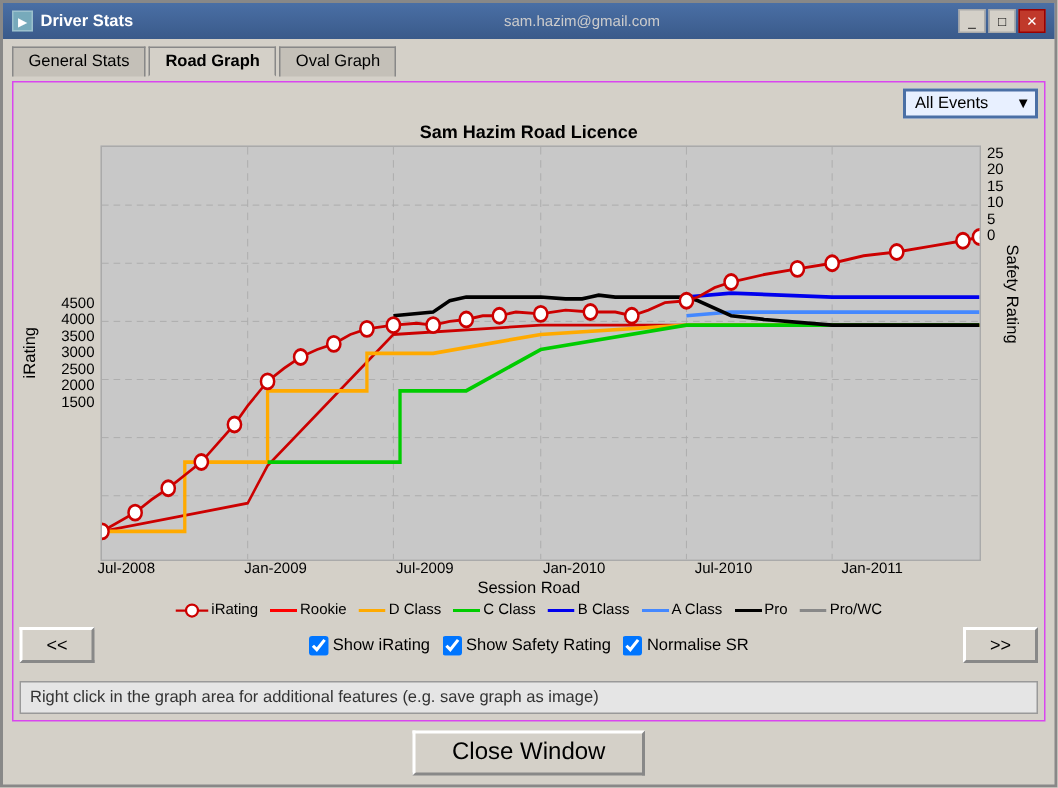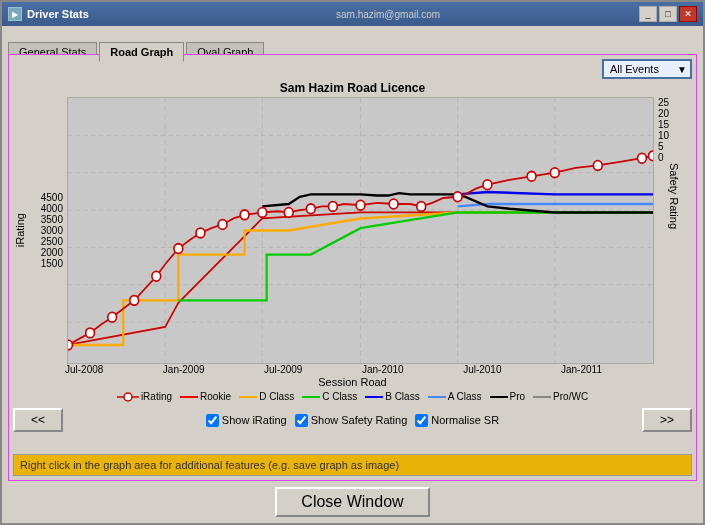--- a/index.html
+++ b/index.html
@@ -67,21 +67,21 @@
     }
     .tab {
       padding: 3px 10px;
       border: 1px solid #888;
       background: #c4c0b8;
       cursor: pointer;
       font-size: 11px;
       margin-right: 2px;
       border-bottom: none;
       position: relative;
-      top: 12px;
+      top: 1px;
     }
     .tab.active {
       background: #d4d0c8;
       border-bottom: 1px solid #d4d0c8;
       font-weight: bold;
       z-index: 2;
     }
     .tab-content {
       flex: 1;
       border: 1px solid #d946ef;
@@ -208,25 +208,25 @@
       align-items: center;
     }
     .checkbox-item {
       display: flex;
       align-items: center;
       gap: 3px;
       font-size: 11px;
     }
     .checkbox-item input { cursor: pointer; }
     .hint-bar {
-      background: #eab308;
+      background: #e5e5e5;
       border: 1px solid #999;
       padding: 4px 6px;
       font-size: 11px;
-      margin-top: 22px;
+      margin-top: 12px;
       color: #333;
     }
     .close-btn-area {
       display: flex;
       justify-content: center;
       margin-top: 6px;
     }
     .close-window-btn {
       padding: 4px 24px;
       background: #d4d0c8;

